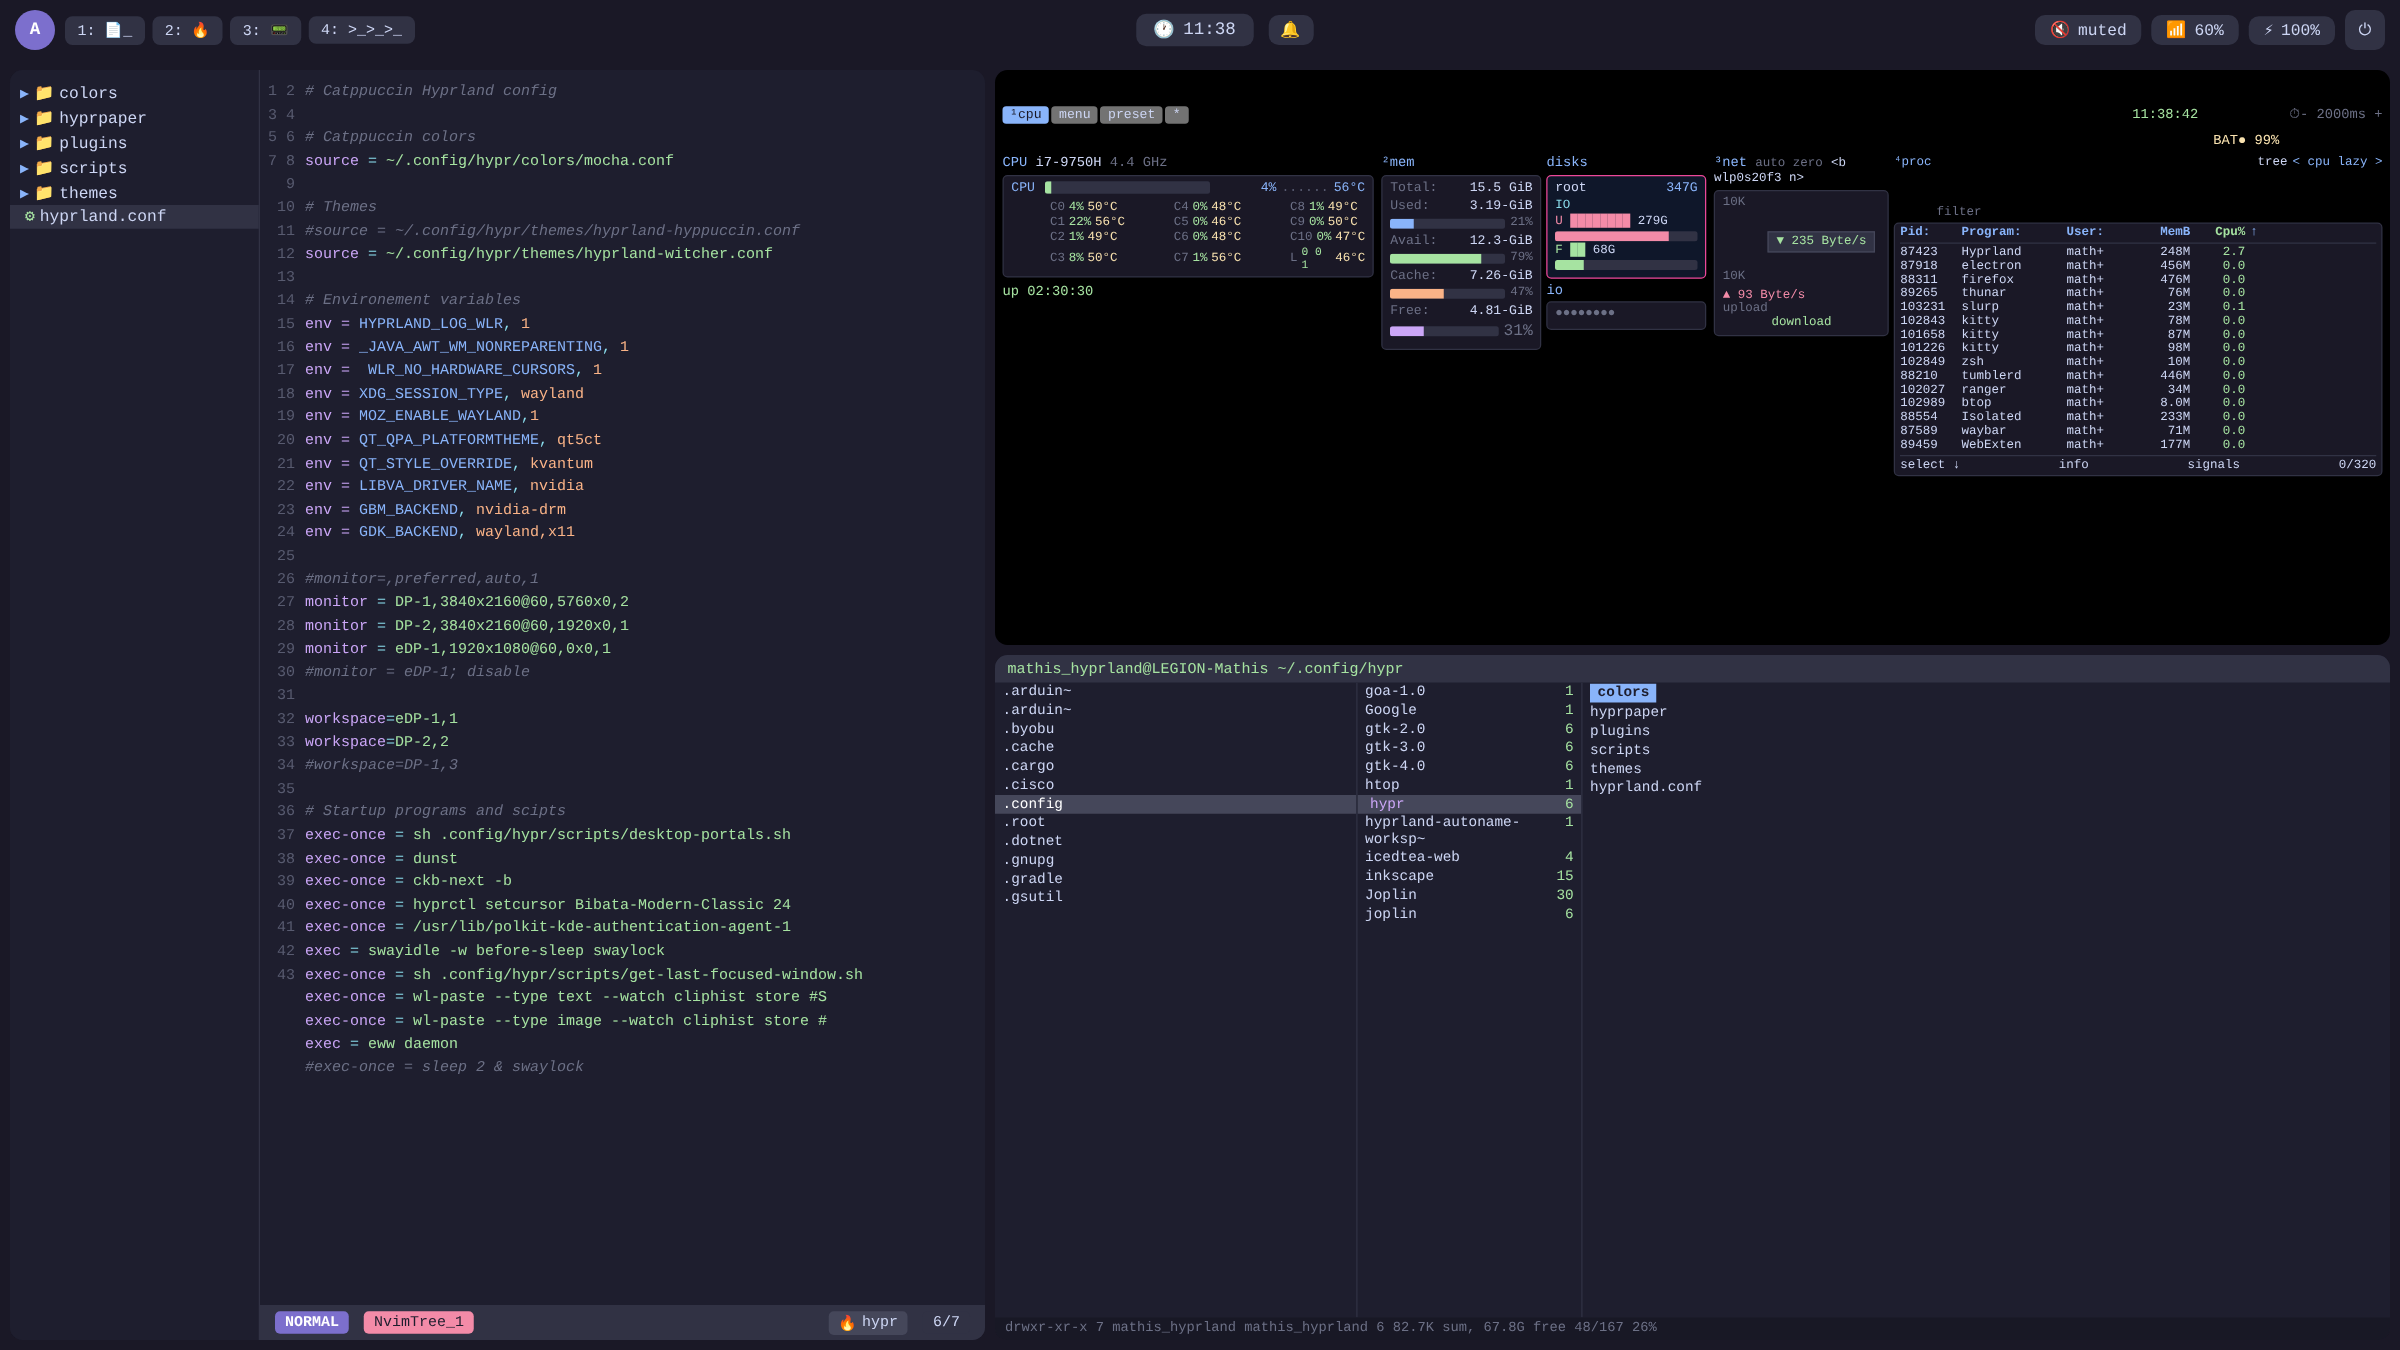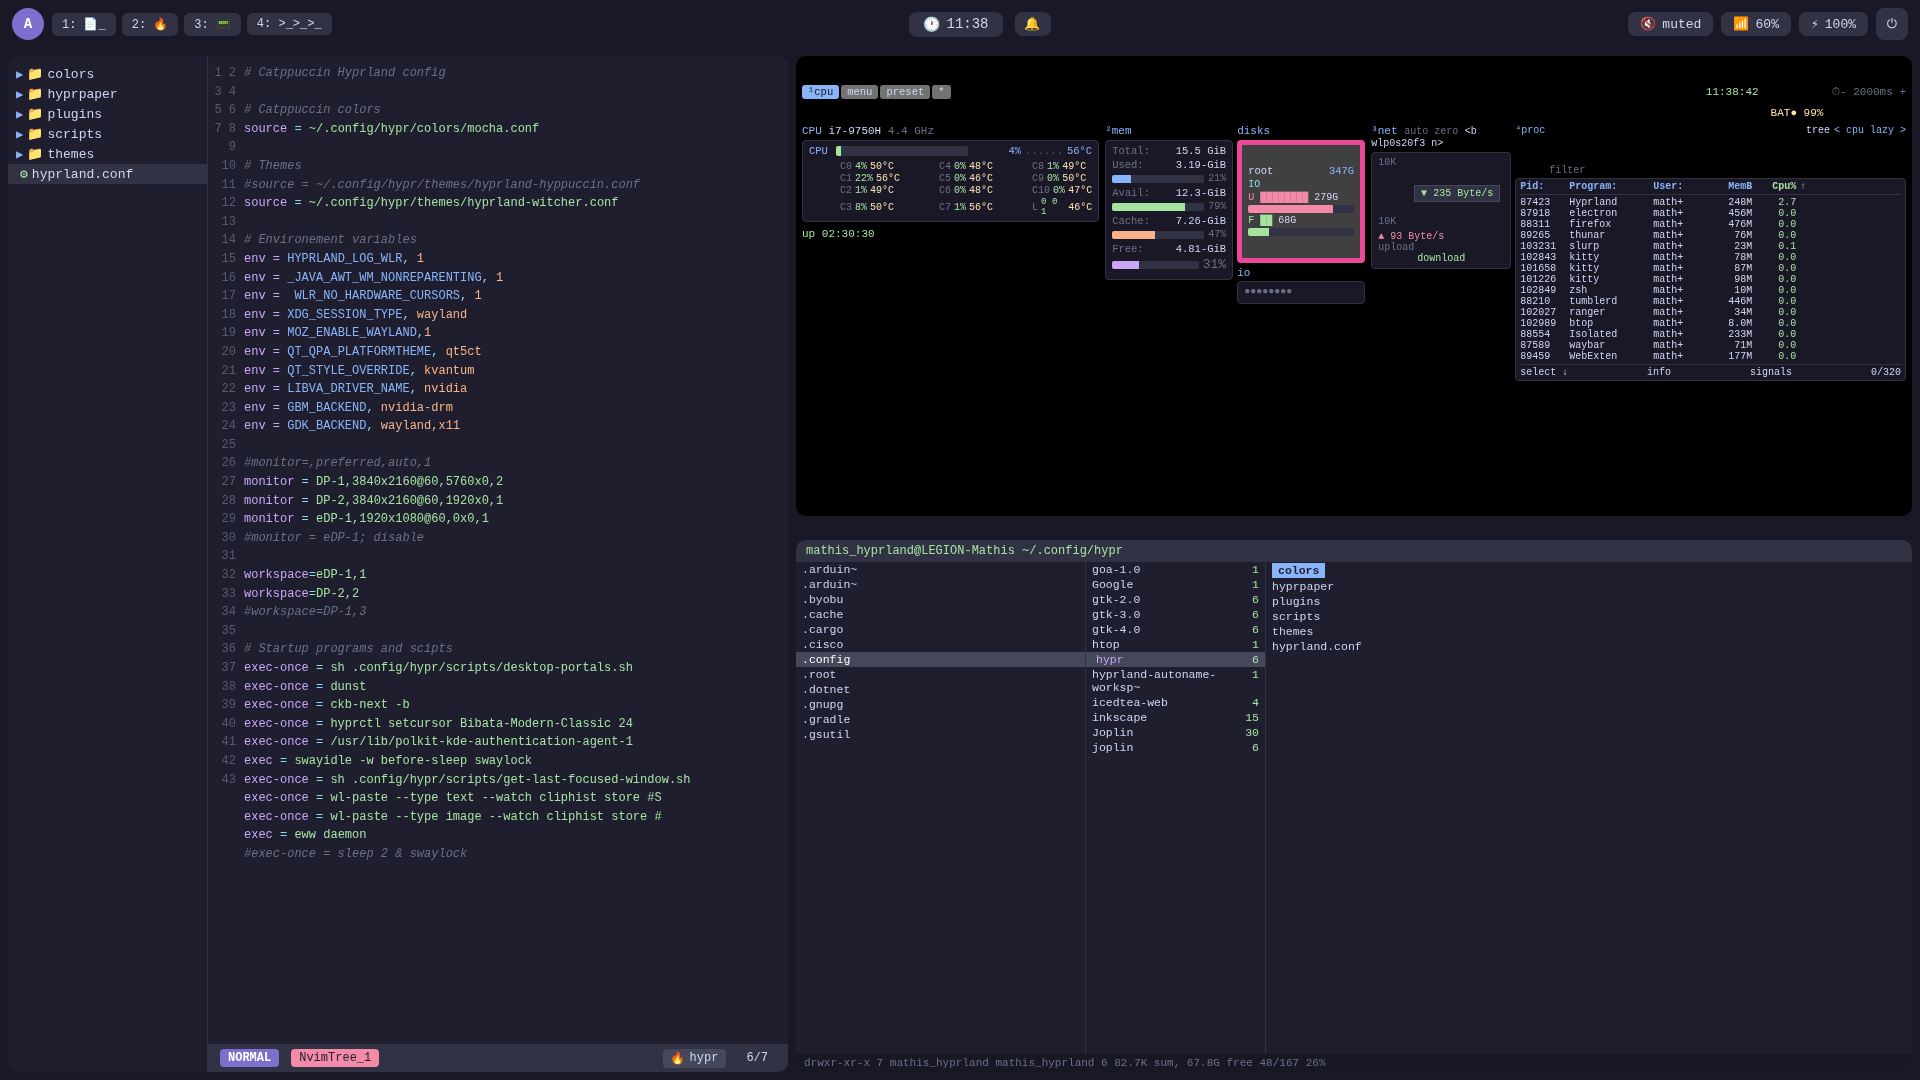--- a/index.html
+++ b/index.html
@@ -191,21 +191,21 @@
       background: #313244;
       padding: 2px 8px;
       border-radius: 4px;
     }
 
     
     #right-panel {
       flex: 1;
       display: flex;
       flex-direction: column;
-      gap: 24px;
+      gap: 8px;
     }
 
     
     #htop-panel {
       flex: 0 0 460px;
       background: #000;
       border-radius: 10px;
       overflow: hidden;
       font-family: 'Courier New', monospace;
       font-size: 11.5px;
@@ -271,24 +271,24 @@
       overflow: hidden;
     }
     .mem-bar-fill {
       height: 100%;
       background: #89b4fa;
     }
     .mem-bar-fill.cache { background: #fab387; }
 
     
     .disk-box {
-      background: #404040;
-      border: 5px solid #ec4899;
+      background: #0f172a;
+      border: 1px solid #ec4899;
       border-radius: 4px;
-      padding: 20px 6px;
+      padding: 4px 6px;
       font-size: 10.5px;
     }
     .disk-row {
       display: flex;
       justify-content: space-between;
       margin-bottom: 2px;
     }
     .disk-bar-row {
       display: flex;
       align-items: center;

